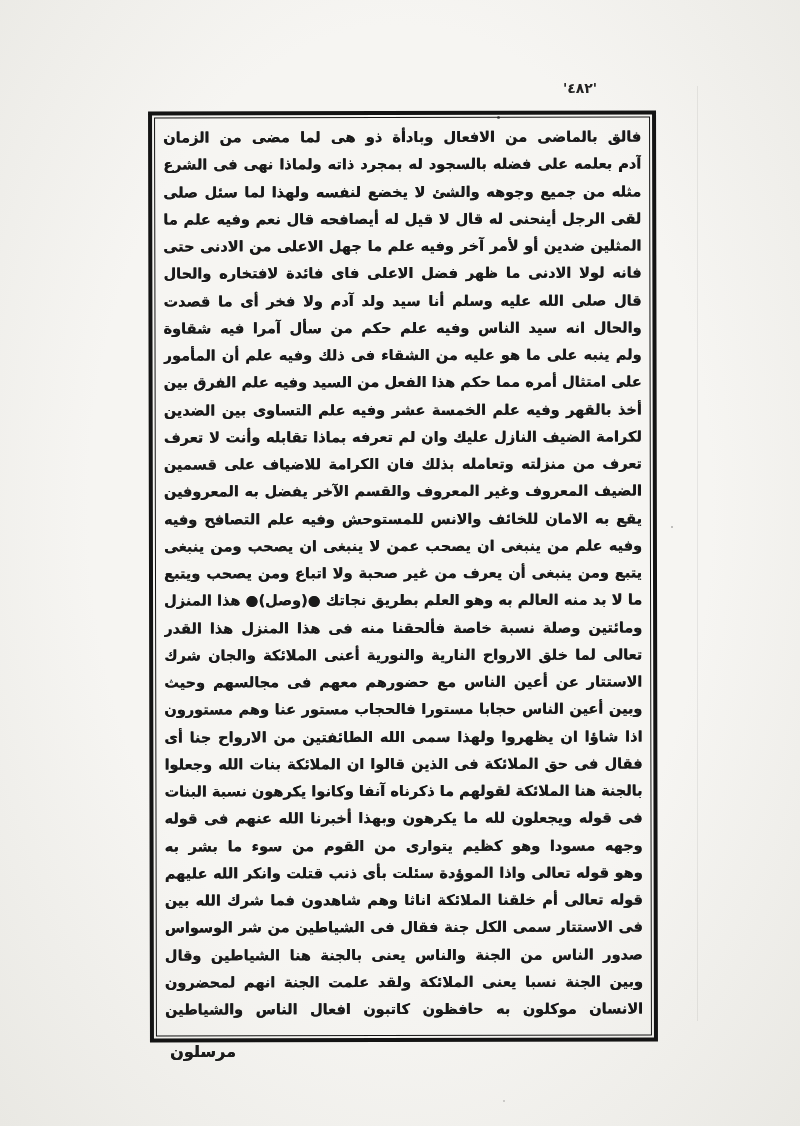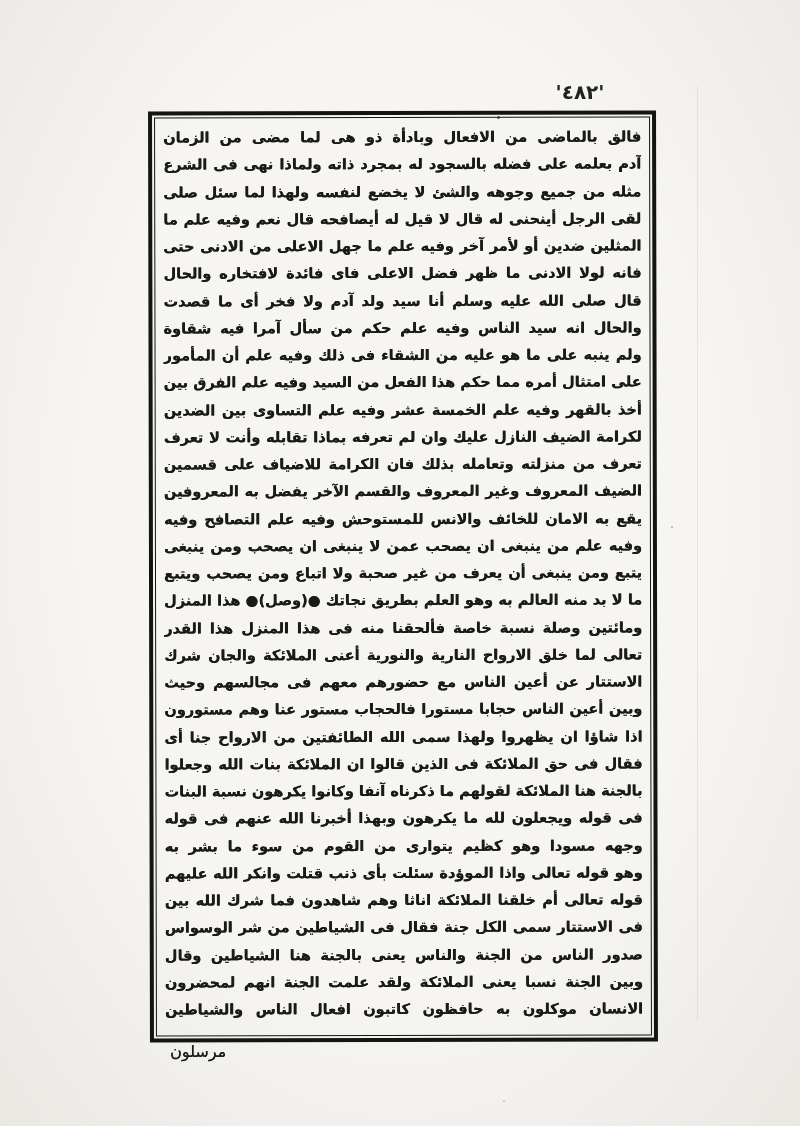--- a/index.html
+++ b/index.html
@@ -14,21 +14,21 @@
     width:800px;height:1126px;
     background:radial-gradient(ellipse at 50% 45%, #f6f5f2 55%, #e9e8e3 100%);
     font-family:"DejaVu Sans", sans-serif;
     color:var(--ink);
     overflow:hidden;
   }
   .folio{
     position:absolute;
     top:80px;left:540px;width:80px;
     text-align:center;
-    font-size:20px;font-weight:bold;
+    font-size:14px;font-weight:bold;
     letter-spacing:2px;
     color:#222;
   }
   .frame-outer{
     position:absolute;
     left:149px;top:111px;width:508px;height:931px;
     border:4px solid var(--frame);
     transform:rotate(-0.12deg);
     background:transparent;
   }
@@ -53,21 +53,21 @@
     line-height:27.25px;
     height:27.25px;
     overflow:hidden;
     color:var(--ink);
     text-shadow:0.3px 0 0 currentColor;
   }
   .catchword{
     position:absolute;
     left:170px;top:1042px;
     direction:rtl;
-    font-size:16px;font-weight:normal;
+    font-size:16px;font-weight:bold;
     color:#1d1d1d;
     text-shadow:0.3px 0 0 currentColor;
   }
   .page-edge{
     position:absolute;
     left:697px;top:86px;width:1px;height:935px;
     background:rgba(40,40,40,0.08);
   }
   .speck{position:absolute;border-radius:50%;background:rgba(20,20,20,0.65);}
   .speck.s1{left:497px;top:116px;width:3px;height:3px;}

